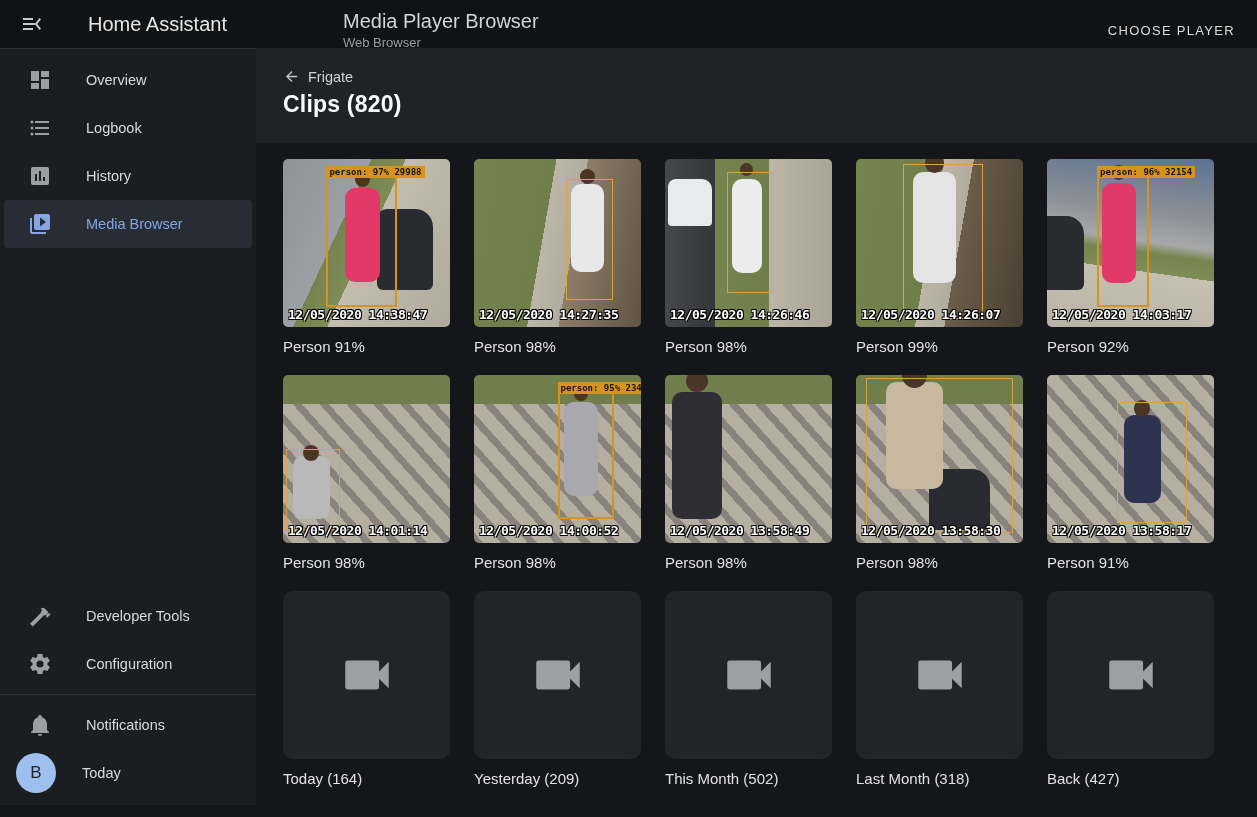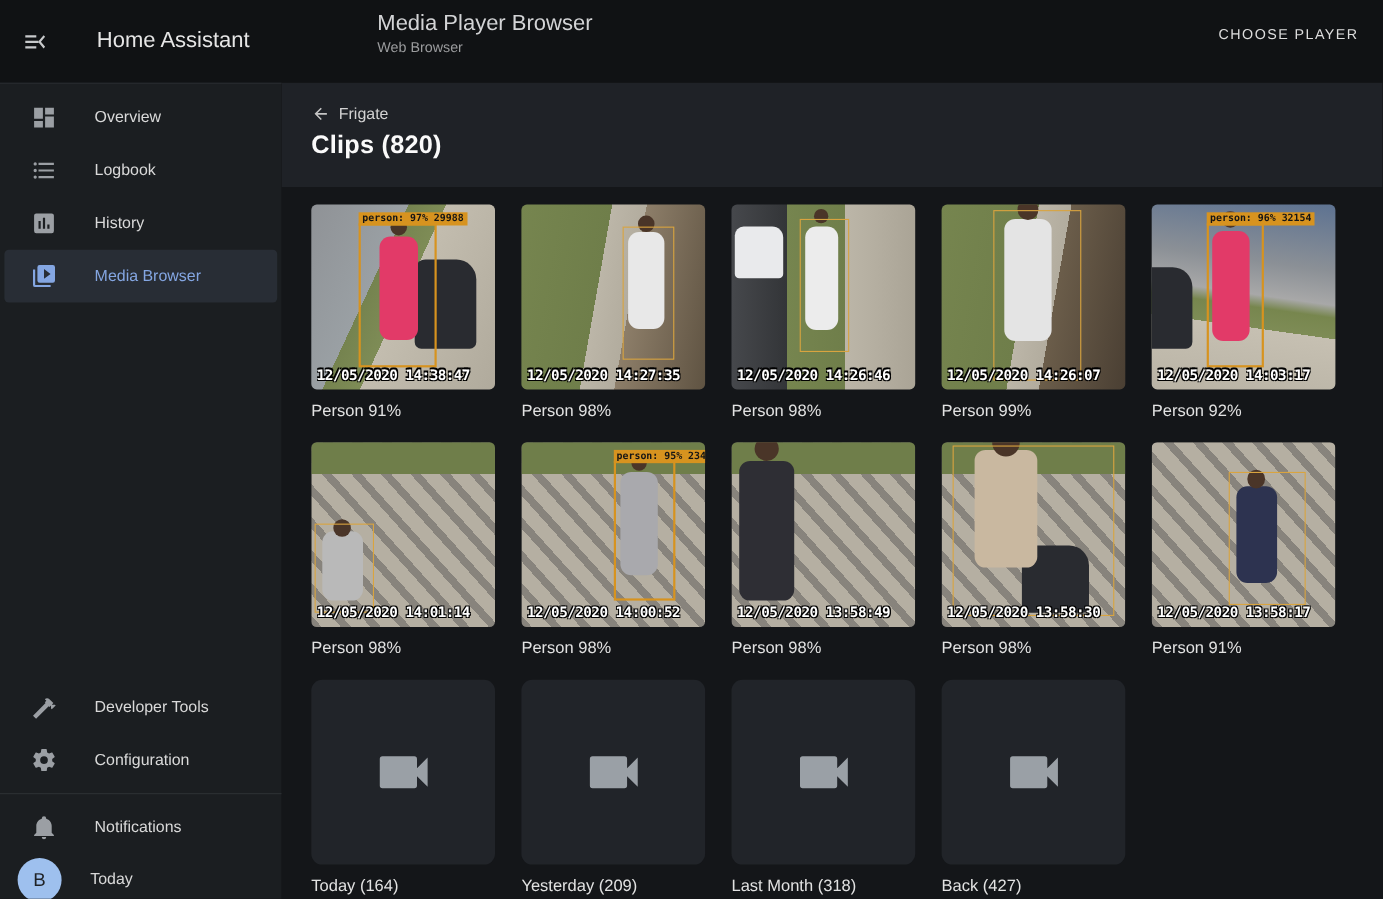--- a/index.html
+++ b/index.html
@@ -1,20 +1,20 @@
 <!DOCTYPE html>
 <html><head>
 <meta charset="utf-8">
 <style>
   * { margin:0; padding:0; box-sizing:border-box; }
   html,body { width:1257px; height:817px; overflow:hidden; background:#141619;
     font-family:"Liberation Sans","DejaVu Sans",sans-serif; }
 
   
-  .appbar { position:relative; height:75px; background:#101214; color:#e4e4e4;
+  .appbar { position:relative; height:48px; background:#101214; color:#e4e4e4;
     display:flex; align-items:center; }
   .menu-toggle { width:24px; height:24px; margin-left:20px; color:#c7c9cb; cursor:pointer; }
   .app-title { margin-left:44px; font-size:20px; color:#e6e6e6; }
   .page-title-block { position:absolute; left:343px; top:8px; }
   .page-title { font-size:20px; color:#d3d4d6; line-height:26px; }
   .page-subtitle { font-size:13px; color:#9a9b9d; line-height:17px; }
   .choose-player { position:absolute; right:22px; top:0; height:60px; display:flex; align-items:center;
     font-size:13px; font-weight:500; letter-spacing:1.3px; color:#dcdcdc; cursor:pointer; }
 
   
@@ -292,20 +292,28 @@
 
         <div class="card">
           <div class="folder-thumb">
             <svg class="vicon" viewBox="0 0 24 24" fill="currentColor">
                 <path d="M17,10.5V7A1,1 0 0,0 16,6H4A1,1 0 0,0 3,7V17A1,1 0 0,0 4,18H16A1,1 0 0,0 17,17V13.5L21,17.5V6.5L17,10.5Z"></path>
               </svg>
           </div>
           <div class="card-label">Yesterday (209)</div>
         </div>
 
+        <div class="card">
+          <div class="folder-thumb">
+            <svg class="vicon" viewBox="0 0 24 24" fill="currentColor">
+                <path d="M17,10.5V7A1,1 0 0,0 16,6H4A1,1 0 0,0 3,7V17A1,1 0 0,0 4,18H16A1,1 0 0,0 17,17V13.5L21,17.5V6.5L17,10.5Z"></path>
+              </svg>
+          </div>
+          <div class="card-label">This Month (502)</div>
+        </div>
 
         <div class="card">
           <div class="folder-thumb">
             <svg class="vicon" viewBox="0 0 24 24" fill="currentColor">
                 <path d="M17,10.5V7A1,1 0 0,0 16,6H4A1,1 0 0,0 3,7V17A1,1 0 0,0 4,18H16A1,1 0 0,0 17,17V13.5L21,17.5V6.5L17,10.5Z"></path>
               </svg>
           </div>
           <div class="card-label">Last Month (318)</div>
         </div>
 

